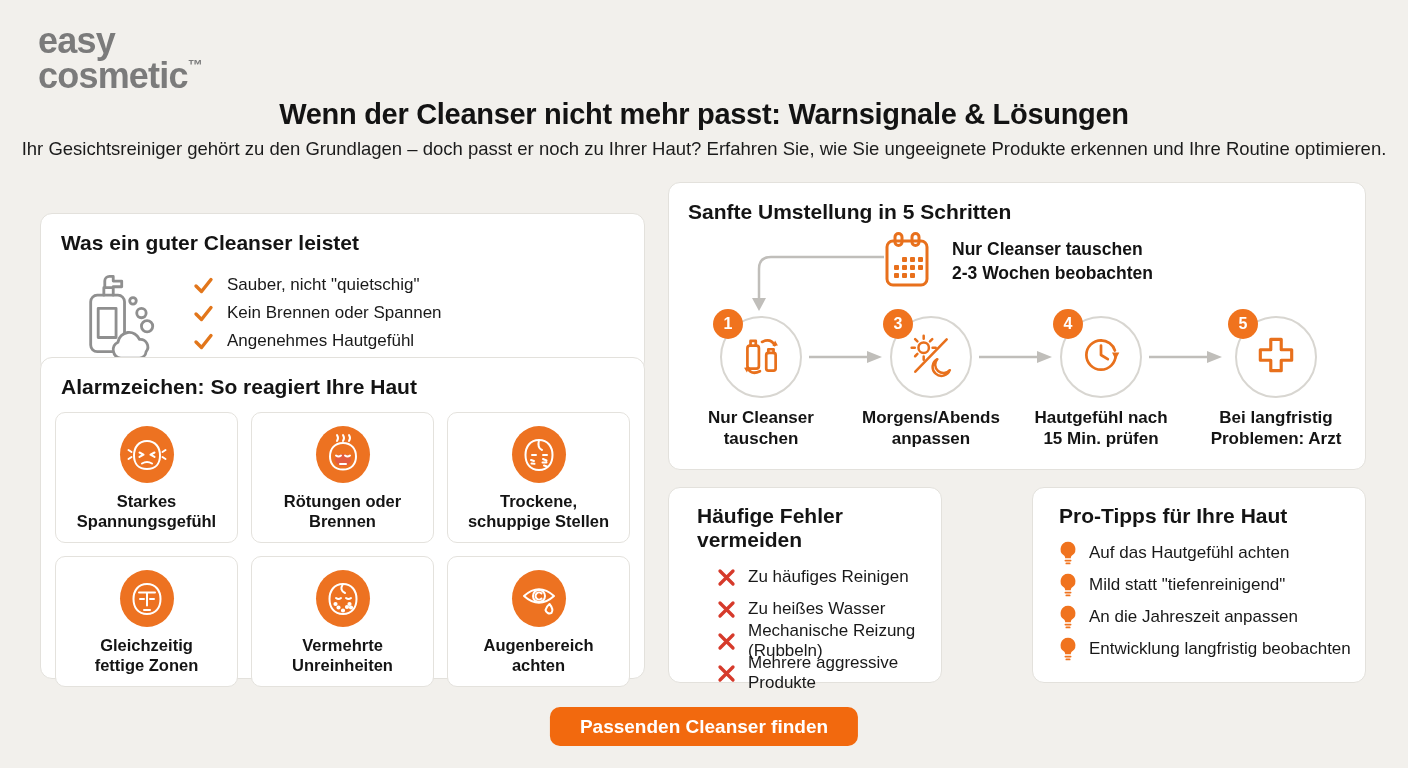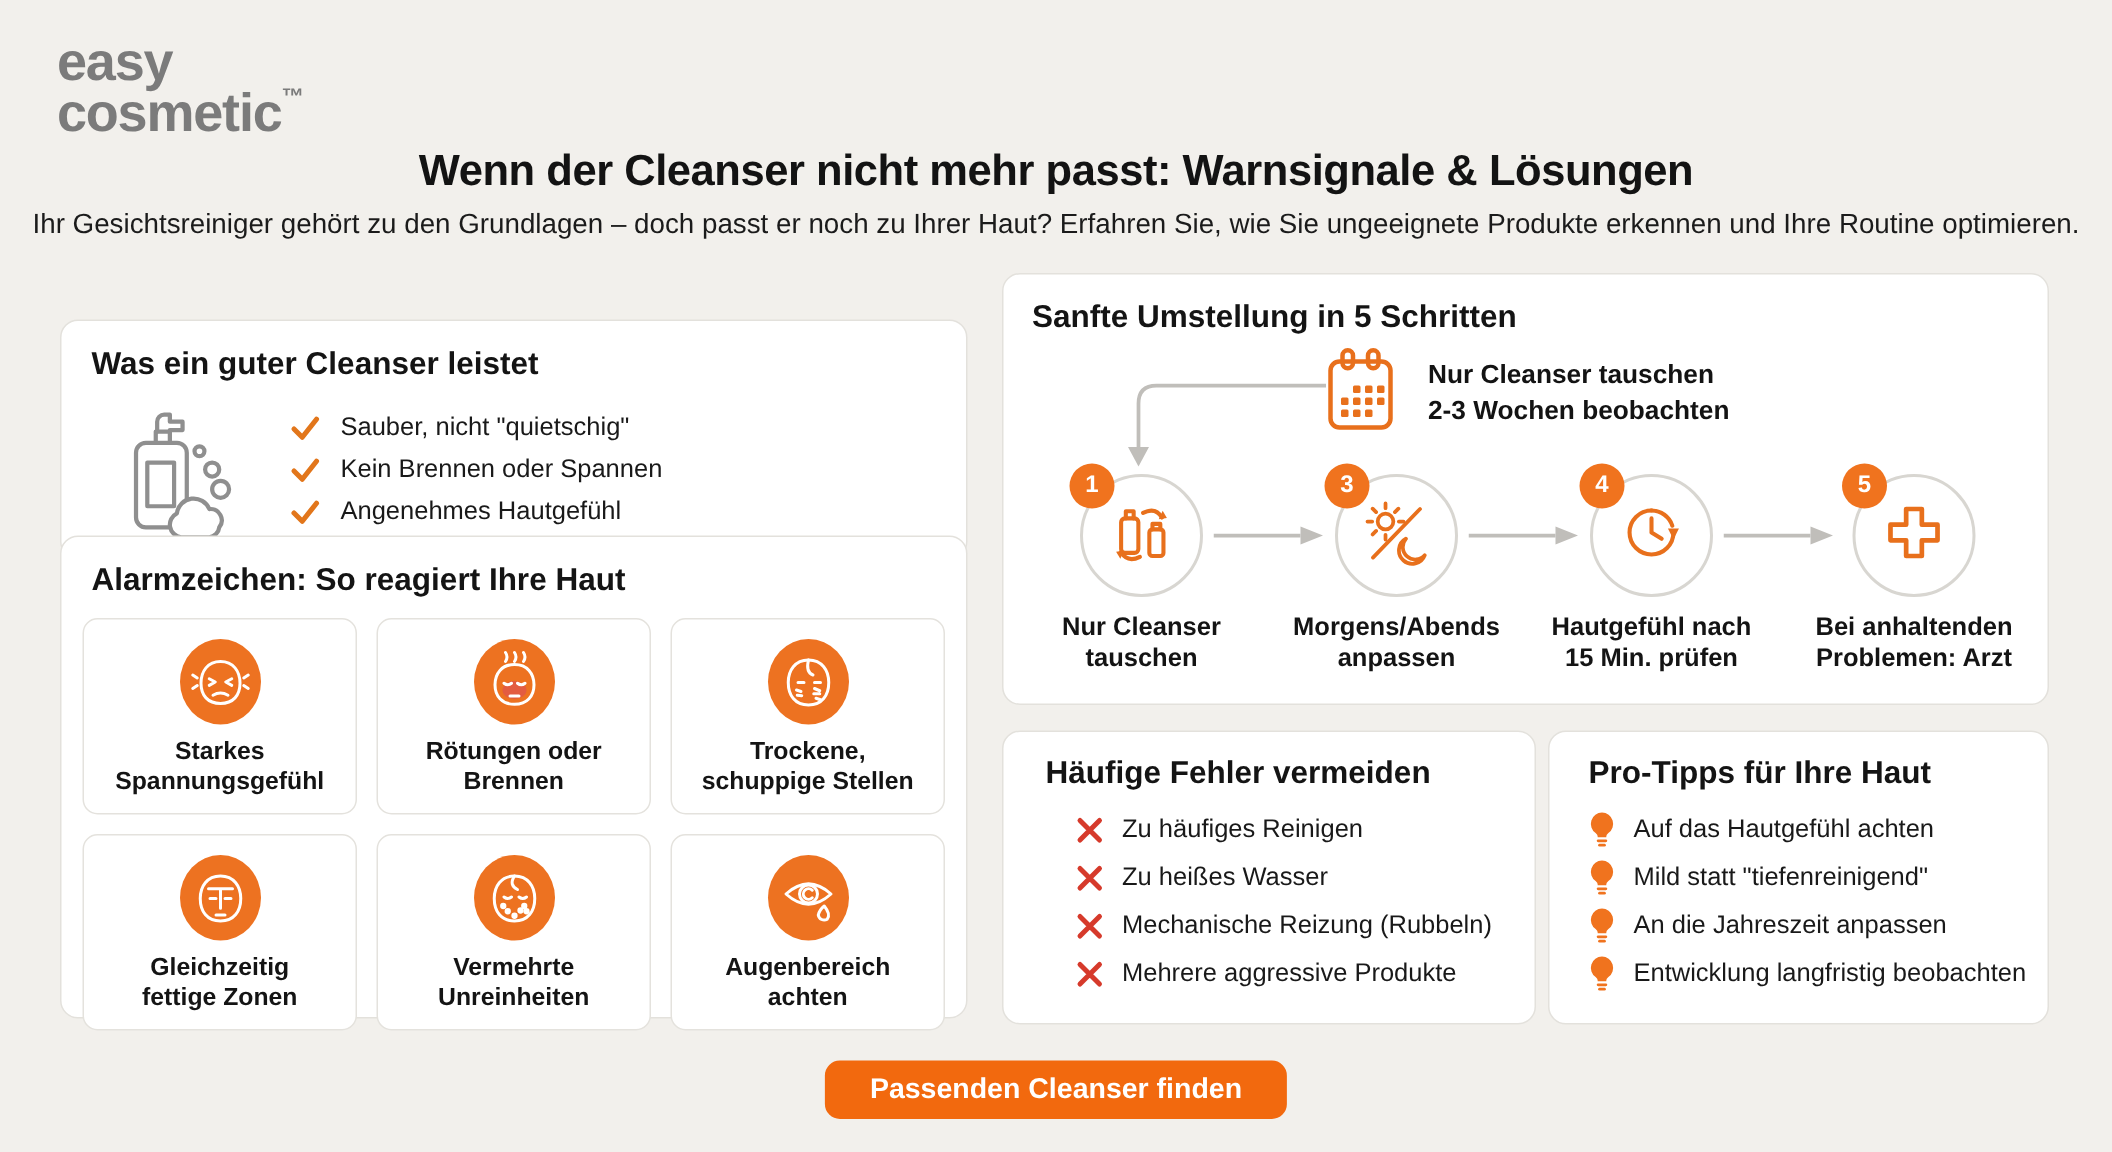--- a/index.html
+++ b/index.html
@@ -16,21 +16,21 @@
   .page-title{position:absolute;left:0;right:0;top:98px;text-align:center;
         font-size:29px;font-weight:bold;color:#131313;letter-spacing:-0.3px;}
   .page-subtitle{position:absolute;left:0;right:0;top:138px;text-align:center;
         font-size:18.5px;color:#1b1b1b;}
   
   .card{position:absolute;background:#fff;border:1px solid #e3e1dc;border-radius:12px;box-sizing:border-box;}
   .card h2{margin:0;font-size:21px;color:#141414;font-weight:bold;}
   #card-good{left:40px;top:182px;width:605px;height:160px;margin-top:31px;}
   #card-alarm{left:40px;top:357px;width:605px;height:322px;}
   #card-steps{left:668px;top:182px;width:698px;height:288px;}
-  #card-mistakes{left:668px;top:487px;width:356px;height:196px;}
+  #card-mistakes{left:668px;top:487px;width:274px;height:196px;}
   #card-tips{left:1032px;top:487px;width:334px;height:196px;}
   #card-good h2,#card-alarm h2{margin:17px 0 0 20px;}
   #card-steps h2{margin:17px 0 0 19px;}
   #card-mistakes h2{margin:16px 0 0 28px;}
   #card-tips h2{margin:16px 0 0 26px;}
   
   .good-row{display:flex;margin:12px 0 0 36px;}
   .checklist{margin-left:36px;margin-top:4px;}
   .check-item{display:flex;align-items:center;height:28px;font-size:17px;color:#191919;}
   .check-item svg{margin-right:13px;flex:0 0 auto;}
@@ -326,21 +326,21 @@
   <div class="step" style="left:527px">
     <div class="step-circle">
       <div class="step-badge">5</div>
       <span>
         <svg width="46" height="46" viewBox="0 0 44 44" fill="none" stroke="#E8701C" stroke-width="3" stroke-linejoin="round">
           <path d="M17 7 h10 v10 h10 v10 h-10 v10 h-10 v-10 h-10 v-10 h10 Z"></path>
         </svg>
       </span>
     </div>
     <div class="step-label">
-      <div>Bei anhaltenden</div>
+      <div>Bei langfristig</div>
         <div>Problemen: Arzt</div>
     </div>
   </div>
 </div>
 
 <div class="card" id="card-mistakes">
   <h2>Häufige Fehler vermeiden</h2>
   <div class="flist">
     <div class="fitem">
       <svg width="19" height="19" viewBox="0 0 19 19">

